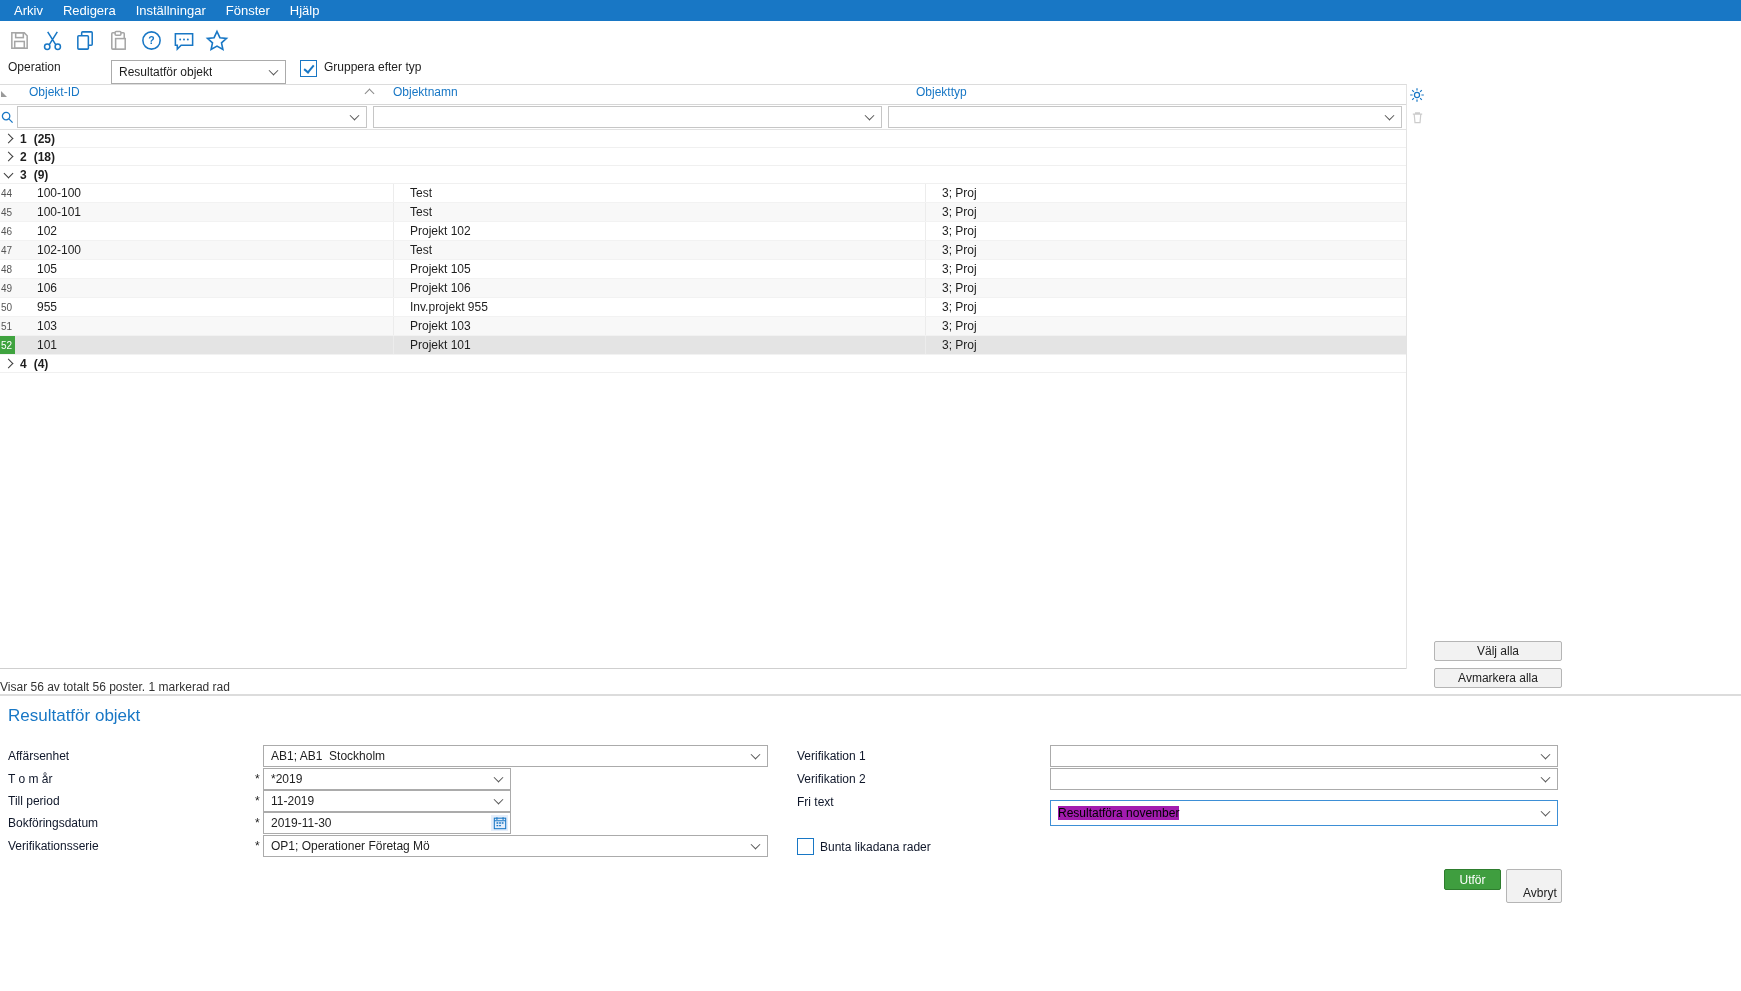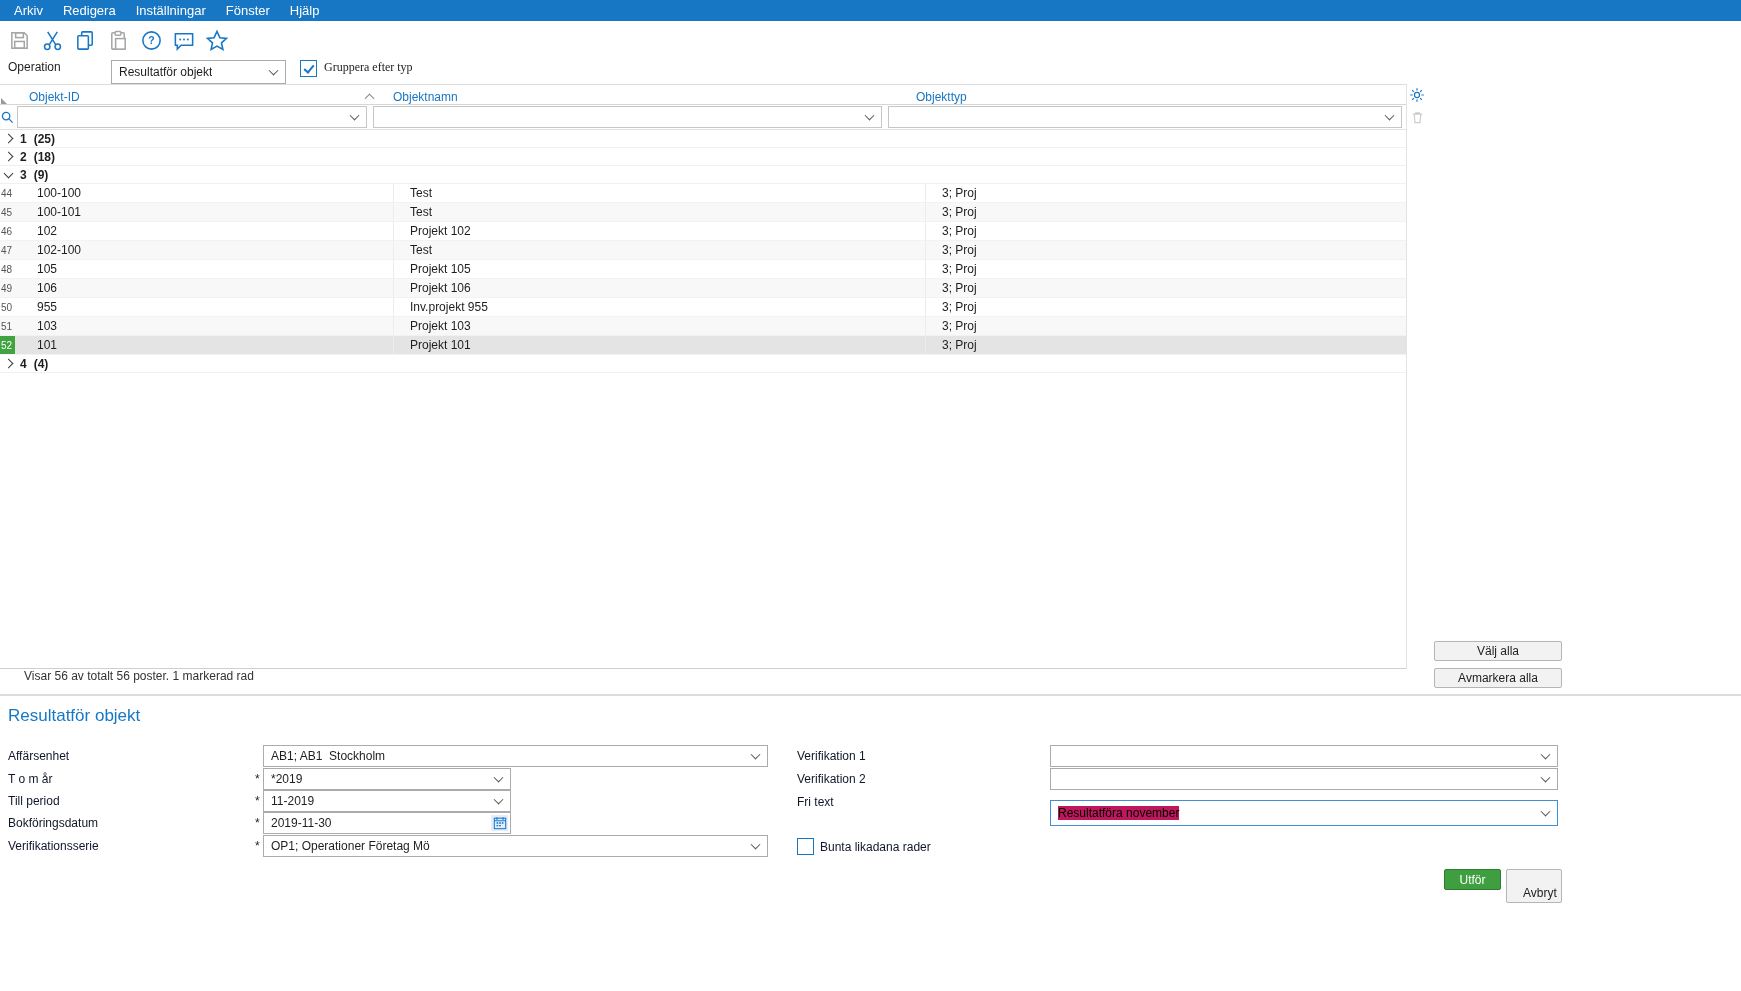--- a/index.html
+++ b/index.html
@@ -16,63 +16,63 @@
 
   
   .op-row{position:absolute;top:60px;left:0;width:1741px;height:24px;display:flex;align-items:flex-start;}
   .op-label{margin-left:8px;width:103px;}
   .combo{position:relative;background:#fff;border:1px solid #ababab;display:flex;align-items:center;height:22px;padding:0 22px 0 7px;font-size:12px;}
   .combo .val{white-space:pre;overflow:hidden;}
   .chev{position:absolute;right:8px;top:50%;width:6px;height:6px;border-right:1.5px solid #555;border-bottom:1.5px solid #555;transform:translateY(-70%) rotate(45deg);}
   .op-combo{width:144px;}
   .checkbox{width:15px;height:15px;border:1px solid #1877c5;background:#fff;display:inline-flex;align-items:center;justify-content:center;flex:none;}
   .checkbox.checked::after{content:"";width:4px;height:8px;border-right:2px solid #1877c5;border-bottom:2px solid #1877c5;transform:rotate(40deg);margin-top:-2px;}
-  .cb-label{margin-left:7px;font-family:Liberation Serif, serif;}
+  .cb-label{margin-left:7px;}
   .op-row .checkbox{margin-left:14px;}
 
   
   .grid{position:absolute;top:84px;left:0;width:1406px;height:584px;border-top:1px solid #dcdcdc;border-right:1px solid #e3e3e3;background:#fff;}
   .gutter{width:14px;flex:none;display:flex;align-items:center;justify-content:flex-start;padding-left:1px;}
   .c1{width:356px;flex:none;display:flex;align-items:center;padding-left:14px;overflow:hidden;}
   .c2{width:515px;flex:none;display:flex;align-items:center;padding-left:8px;overflow:hidden;}
   .c3{flex:1;display:flex;align-items:center;padding-left:8px;overflow:hidden;}
-  .hdr{display:flex;height:19px;align-items:flex-end;border-bottom:1px solid #d7d7d7;}
+  .hdr{display:flex;height:19px;align-items:flex-start;border-bottom:1px solid #d7d7d7;}
   .hcell{color:#1877c5;}
   .sort-up{width:6px;height:6px;border-left:1.5px solid #8a8a8a;border-top:1.5px solid #8a8a8a;transform:rotate(45deg);margin-left:auto;margin-right:12px;margin-top:3px;flex:none;}
   .tri{width:0;height:0;border-right:6px solid transparent;border-bottom:6px solid #9a9a9a;margin-top:6px;}
   .filter-row{display:flex;height:24px;align-items:center;border-bottom:1px solid #e2e2e2;}
   .fcell{padding:0;}
   .filter-combo{height:20px;flex:1;margin:0 4px 0 2px;border:1px solid #c6c6c6;}
   .group-row{display:flex;height:17px;align-items:center;border-bottom:1px solid #f0f0f0;font-weight:bold;}
   .gchev{width:6px;height:6px;border-right:1.5px solid #3c3c3c;border-bottom:1.5px solid #3c3c3c;display:inline-block;margin-left:5px;flex:none;}
   .gchev.collapsed{transform:rotate(-45deg);margin-right:8px;}
   .gchev.expanded{transform:rotate(45deg);margin-top:-2px;margin-right:8px;}
   .gcount{margin-left:7px;}
   .data-row{display:flex;height:18px;align-items:center;border-bottom:1px solid #f2f2f2;gap:8px;}
   .data-row.alt{background:#f8f8f8;justify-content:space-between;}
   .data-row.selected{background:#e4e4e4;}
   .data-row .gutter{font-size:10px;color:#555;height:100%;}
   .data-row.selected .gutter{background:#3fa33f;color:#fff;}
   .data-row .c1,.data-row .c2{border-right:1px solid #ececec;height:100%;}
   .data-row .c3{height:100%;}
 
   .grid-icon{position:absolute;width:18px;height:18px;display:flex;align-items:center;justify-content:center;}
-  .statusbar{position:absolute;top:668px;left:0;width:1406px;height:26px;border-top:1px solid #cfcfcf;display:flex;align-items:flex-start;padding-left:24px;color:#333;background:#fff;box-sizing:border-box;}
+  .statusbar{position:absolute;top:668px;left:0;width:1406px;height:26px;border-top:1px solid #cfcfcf;display:flex;align-items:flex-end;padding-left:0;color:#333;background:#fff;box-sizing:border-box;}
   .side-btn{position:absolute;left:1434px;width:128px;height:20px;background:#f2f2f2;border:1px solid #b5b5b5;border-radius:2px;font-family:inherit;font-size:12px;color:#222;text-align:center;padding:0;}
   .divider{position:absolute;top:694px;left:0;width:1741px;height:2px;background:#dcdcdc;}
 
   
   .panel-title{position:absolute;top:706px;left:8px;font-size:17px;color:#1877c5;}
   .flabel{position:absolute;font-size:12px;color:#0f172a;white-space:nowrap;}
   .req{position:absolute;font-size:12px;color:#1e1e1e;}
   .field{position:absolute;height:22px;box-sizing:border-box;}
   .datefield{position:absolute;background:#fff;border:1px solid #ababab;display:flex;align-items:center;height:22px;padding:0 22px 0 7px;box-sizing:border-box;}
   .cal{position:absolute;right:2px;top:2px;width:17px;height:16px;background:#e4eefb;display:flex;align-items:center;justify-content:center;}
   .fritext{border:1px solid #3d8fd6;}
-  .selection{background:#be185d;color:#000;white-space:pre;}
+  .selection{background:#a21caf;color:#000;white-space:pre;}
 
   .btn-green{position:absolute;top:869px;left:1444px;width:57px;height:21px;background:#3f9e3f;border:1px solid #2e7d2e;border-radius:2px;color:#fff;font-family:inherit;font-size:12px;padding:0;}
   .btn-gray{position:absolute;top:869px;left:1506px;width:56px;height:21px;background:#f2f2f2;border:1px solid #b5b5b5;border-radius:2px;color:#222;font-family:inherit;font-size:12px;padding:16px;}
 </style>
 </head>
 <body>
 
 <div class="app">
 
   <div class="menubar">

